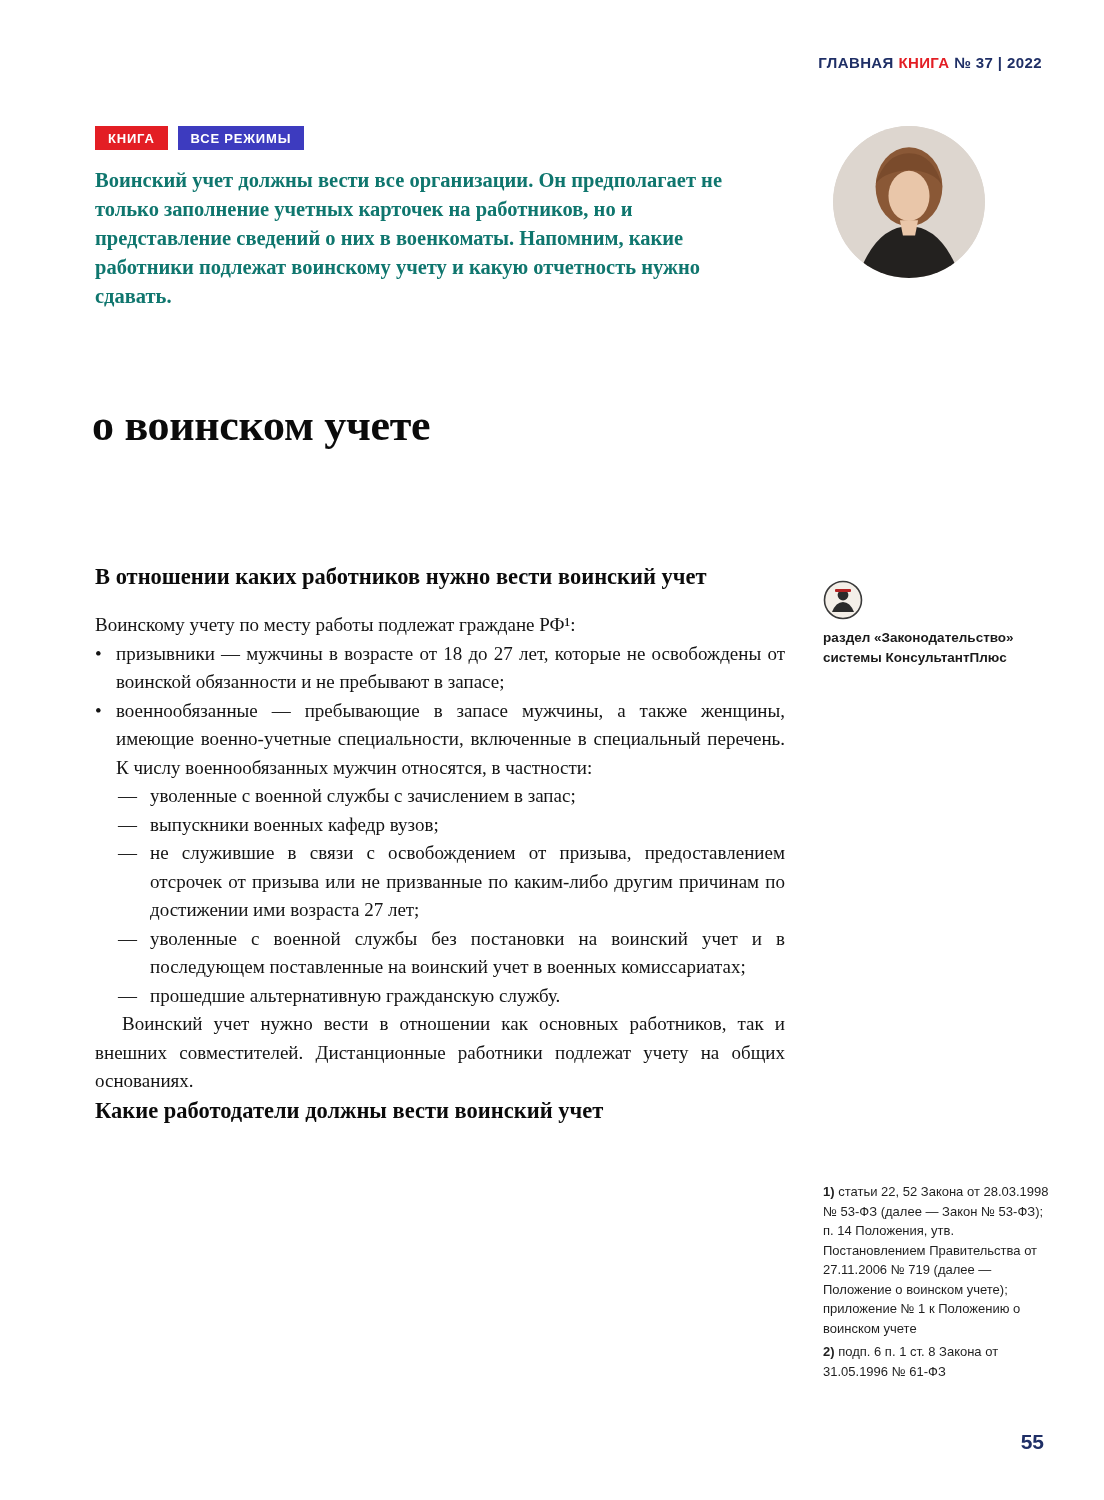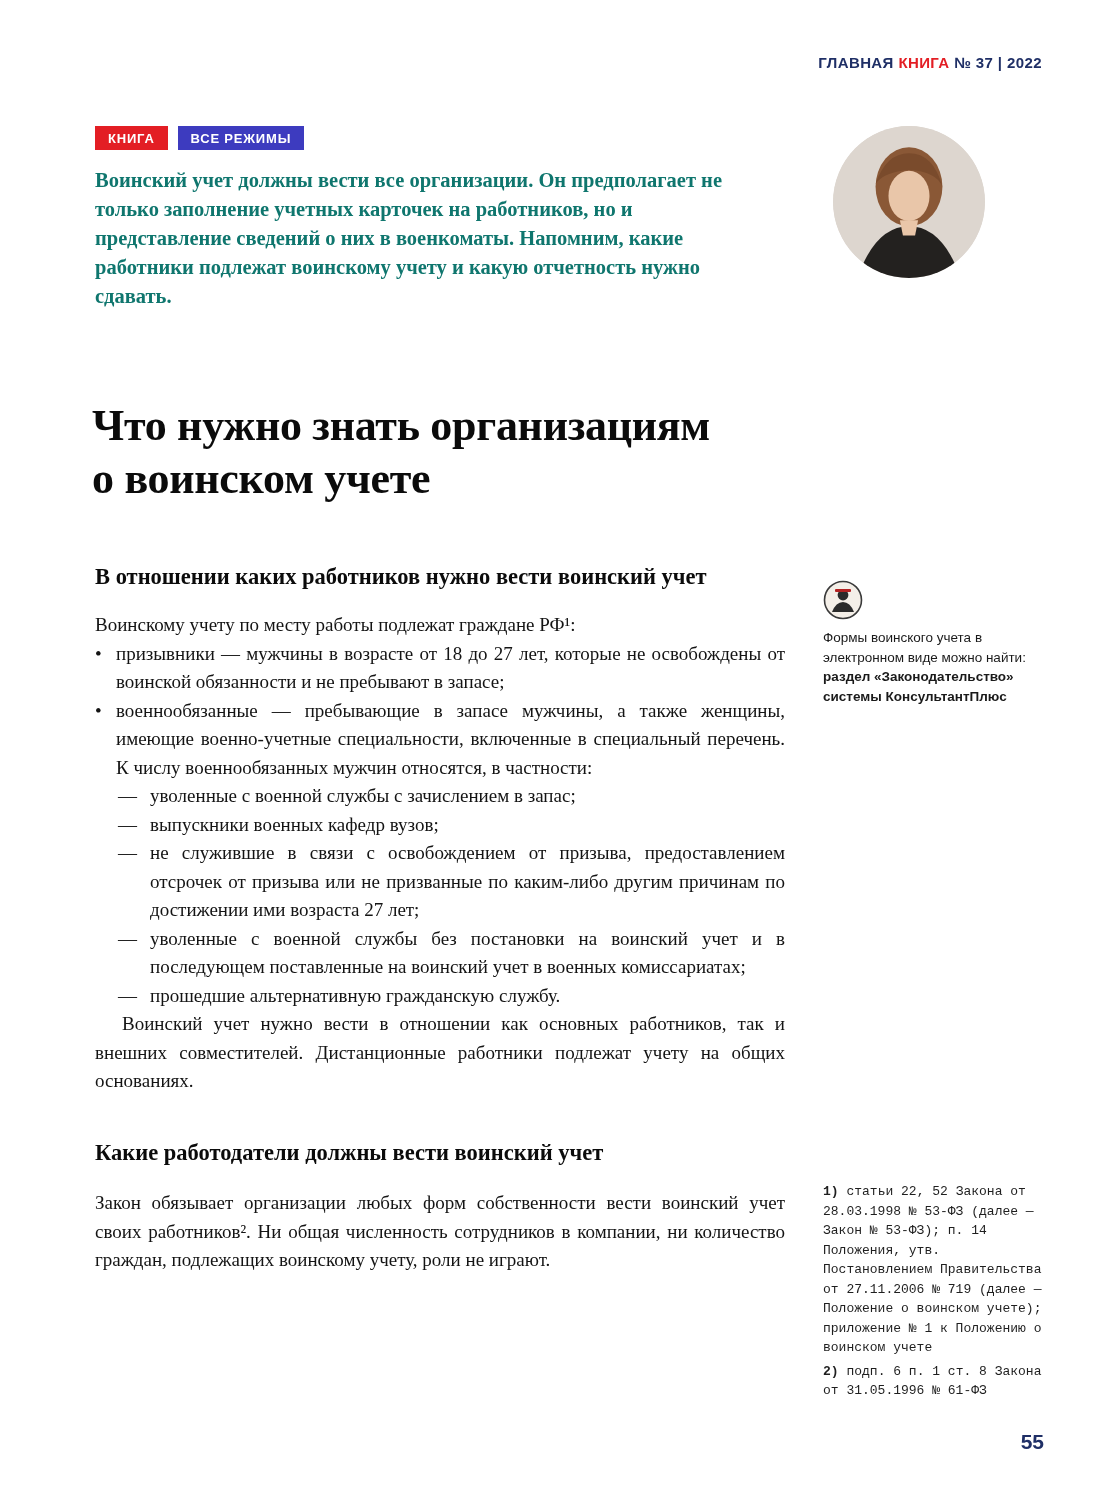--- a/index.html
+++ b/index.html
@@ -132,21 +132,21 @@
   }
   .dash-marker { width: 32px; flex: 0 0 32px; }
   .dash-item .txt { flex: 1; text-align: justify; }
   .closing-par {
     font-size: 19px;
     line-height: 1.5;
     text-align: justify;
     text-indent: 27px;
     color: #141414;
   }
-  .section2 { margin-top: 42px; }
+  .section2 { }
   .section2 .section-heading { margin-bottom: 22px; }
 
   
   .sidebar-note {
     position: absolute;
     left: 823px;
     top: 580px;
     width: 228px;
     font-family: "Liberation Sans", sans-serif;
     font-size: 13.5px;
@@ -160,21 +160,21 @@
   }
   .sidebar-icon svg { display: block; width: 100%; height: 100%; }
   .sidebar-note .bold { font-weight: bold; }
 
   
   .footnotes {
     position: absolute;
     left: 823px;
     top: 1182px;
     width: 230px;
-    font-family: Liberation Mono, monospace;
+    font-family: Liberation Sans, sans-serif;
     font-size: 13px;
     line-height: 1.5;
     color: #1f1f1f;
   }
   .footnote { margin-bottom: 4px; }
   .footnote .marker { font-weight: bold; }
 
   
   .page-number {
     position: absolute;
@@ -212,21 +212,20 @@
         <ellipse cx="50" cy="40" rx="22" ry="26" fill="#8a5836"></ellipse>
         <ellipse cx="50" cy="46" rx="13.5" ry="16.5" fill="#e9c6a9"></ellipse>
         <path d="M28 38 Q35 18 50 18 Q66 18 72 40 Q68 30 50 29 Q34 30 28 38 Z" fill="#7a4b2c"></path>
         <path d="M16 100 Q28 66 50 66 Q72 66 84 100 Z" fill="#23211f"></path>
         <path d="M44 62 L56 62 L54 72 L46 72 Z" fill="#e9c6a9"></path>
       </svg>
     </div>
   </div>
 
   <h1 class="article-title">
-    <div>Что нужно знать организациям</div>
     <div>о воинском учете</div>
   </h1>
 
   <div class="article">
 
     <h2 class="section-heading">В отношении каких работников нужно вести воинский учет</h2>
 
     <p class="body-par">Воинскому учету по месту работы подлежат граждане РФ¹:</p>
 
     <div class="bullet-item">
@@ -257,35 +256,33 @@
     </div>
     <div class="dash-item">
       <span class="dash-marker">—</span>
       <span class="txt">прошедшие альтернативную гражданскую службу.</span>
     </div>
 
     <p class="closing-par">Воинский учет нужно вести в отношении как основных работников, так и внешних совместителей. Дистанционные работники подлежат учету на общих основаниях.</p>
 
     <div class="section2">
       <h2 class="section-heading">Какие работодатели должны вести воинский учет</h2>
-      <p class="body-par">Закон обязывает организации любых форм собственности вести воинский учет своих работников². Ни общая численность сотрудников в компании, ни количество граждан, подлежащих воинскому учету, роли не играют.</p>
     </div>
 
   </div>
 
   <div class="sidebar-note">
     <div class="sidebar-icon">
       <svg viewBox="0 0 40 40" aria-hidden="true">
         <circle cx="20" cy="20" r="18.5" fill="#f4efe8" stroke="#3a3a3a" stroke-width="1.6"></circle>
         <circle cx="20" cy="15" r="5.4" fill="#2b2b2b"></circle>
         <path d="M9 32 Q13 22 20 22 Q27 22 31 32 Z" fill="#2b2b2b"></path>
         <rect x="12" y="9" width="16" height="3" rx="1" fill="#b22222"></rect>
       </svg>
     </div>
-    <div>Формы воинского учета в электронном виде можно найти:</div>
     <div class="bold">раздел «Законодательство» системы КонсультантПлюс</div>
   </div>
 
   <div class="footnotes">
     <p class="footnote">
       <span class="marker">1)</span>
       <span>статьи 22, 52 Закона от 28.03.1998 № 53-ФЗ (далее — Закон № 53-ФЗ); п. 14 Положения, утв. Постановлением Правительства от 27.11.2006 № 719 (далее — Положение о воинском учете); приложение № 1 к Положению о воинском учете</span>
     </p>
     <p class="footnote">
       <span class="marker">2)</span>

